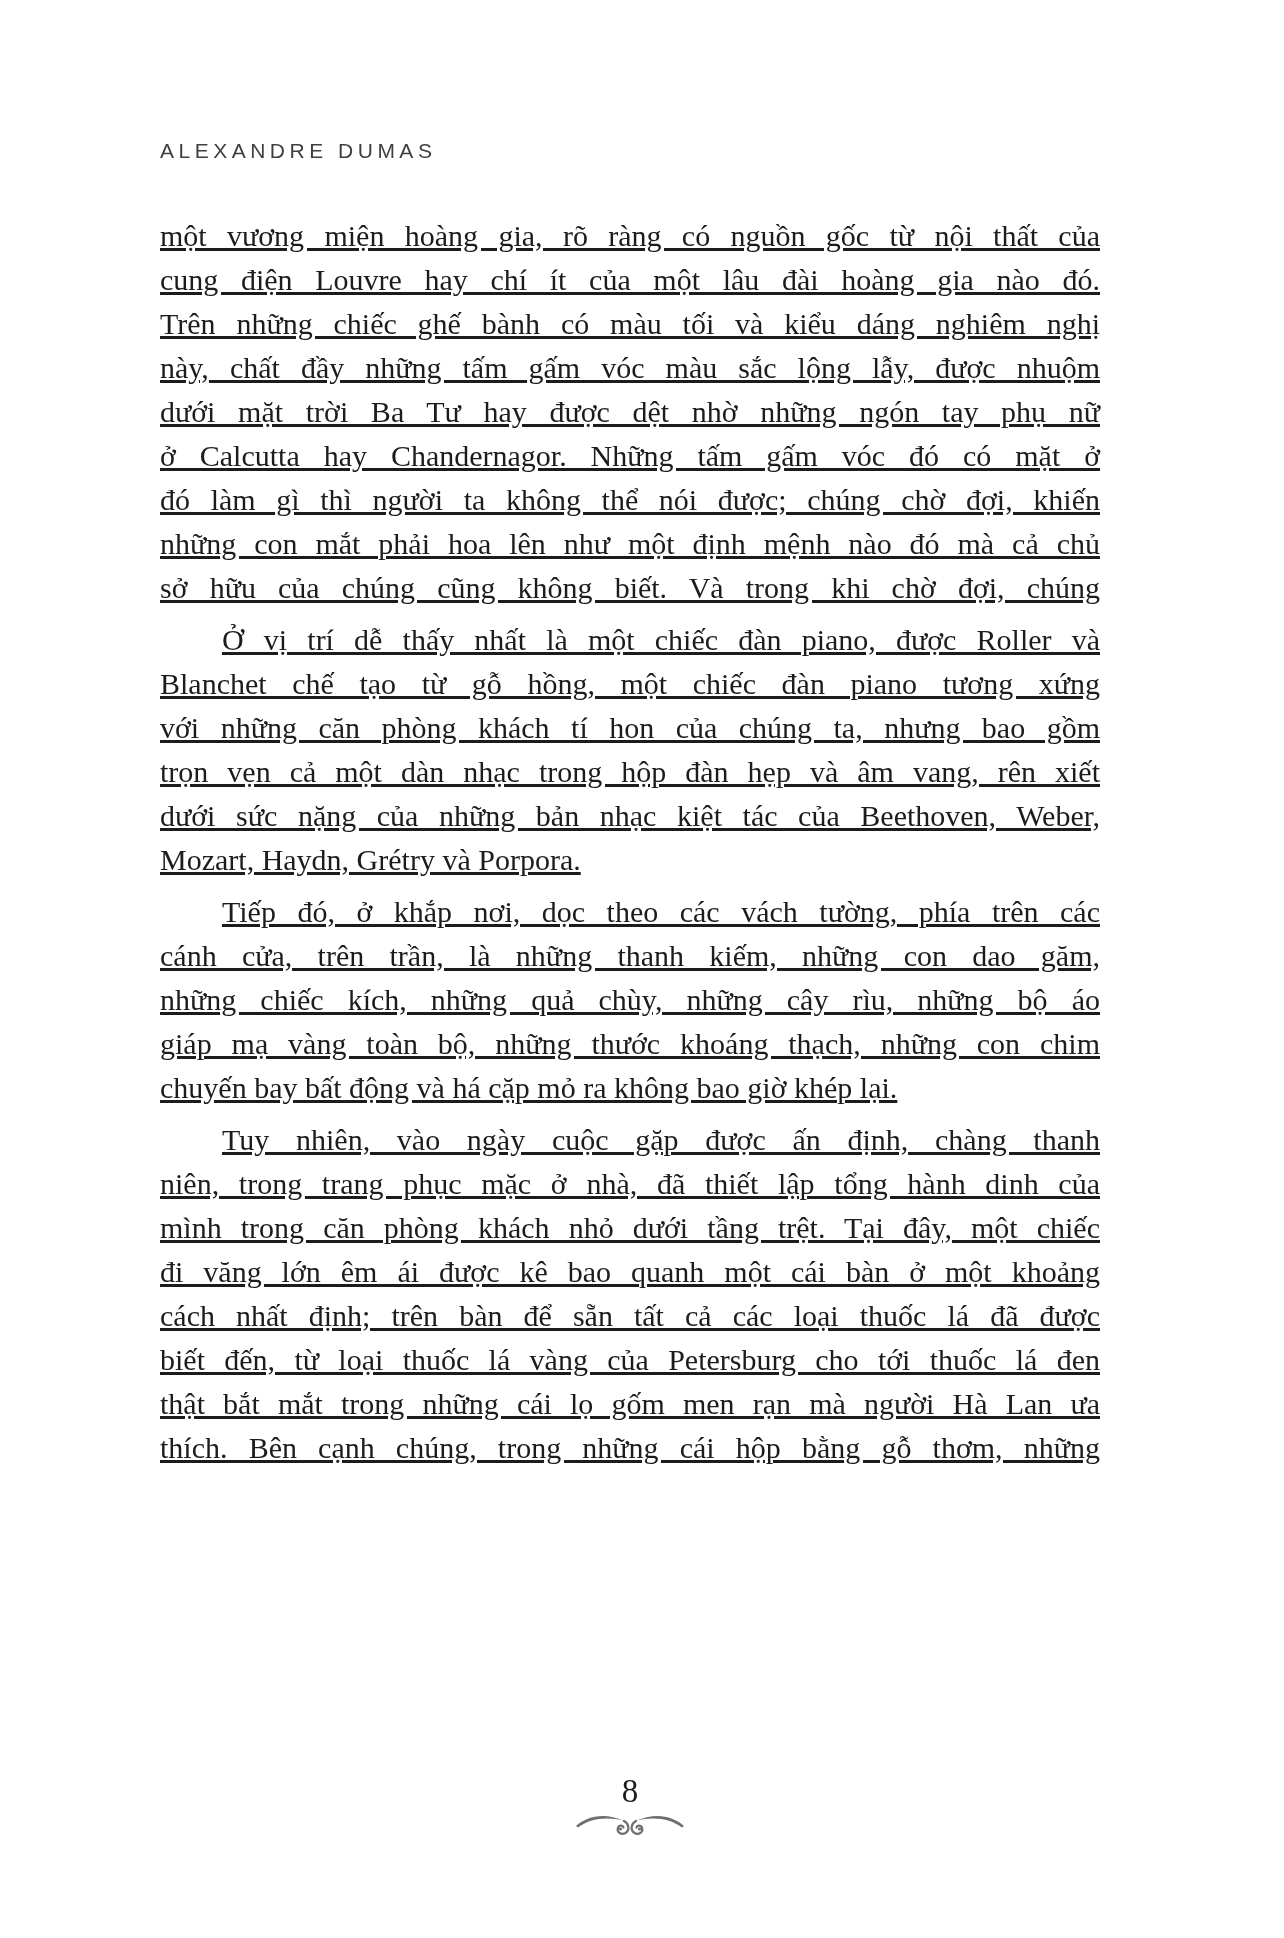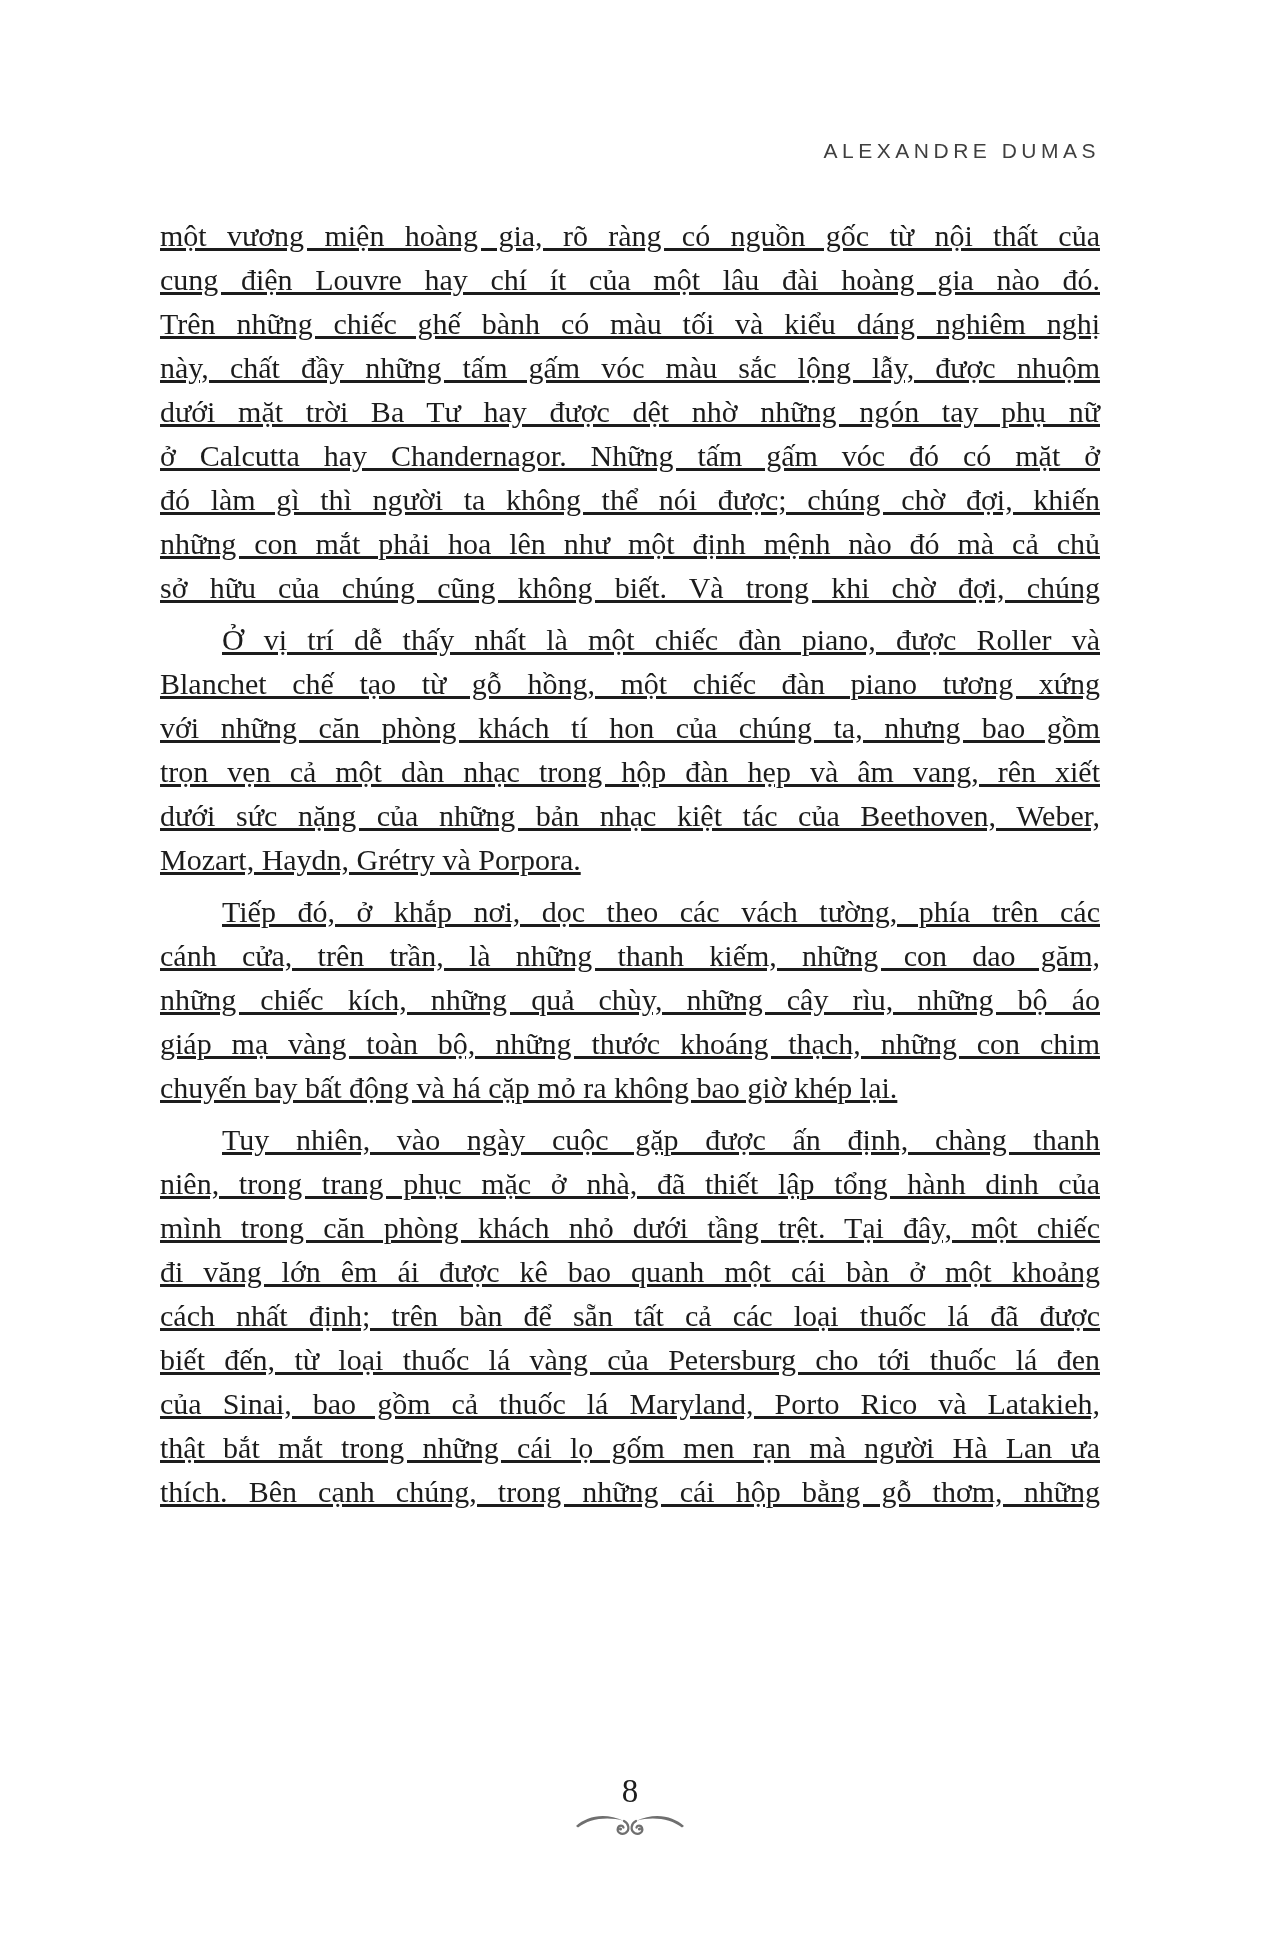--- a/index.html
+++ b/index.html
@@ -14,21 +14,21 @@
     background: #ffffff;
     overflow: hidden;
     font-family: "Liberation Serif", "DejaVu Serif", serif;
     color: #1c1c1c;
   }
   .running-head {
     position: absolute;
     top: 140px;
     left: 160px;
     width: 940px;
-    text-align: right;
+    text-align: left;
     font-family: "Liberation Sans", "DejaVu Sans", sans-serif;
     font-size: 21px;
     font-weight: 300;
     letter-spacing: 4.5px;
     color: #3f3f3f;
     line-height: 22px;
   }
   .body-text {
     position: absolute;
     top: 214px;
@@ -97,21 +97,20 @@
         <div class="line">giáp mạ vàng toàn bộ, những thước khoáng thạch, những con chim</div>
         <div class="line para-end">chuyến bay bất động và há cặp mỏ ra không bao giờ khép lại.</div>
       </div>
       <div class="paragraph">
         <div class="line indent">Tuy nhiên, vào ngày cuộc gặp được ấn định, chàng thanh</div>
         <div class="line">niên, trong trang phục mặc ở nhà, đã thiết lập tổng hành dinh của</div>
         <div class="line">mình trong căn phòng khách nhỏ dưới tầng trệt. Tại đây, một chiếc</div>
         <div class="line">đi văng lớn êm ái được kê bao quanh một cái bàn ở một khoảng</div>
         <div class="line">cách nhất định; trên bàn để sẵn tất cả các loại thuốc lá đã được</div>
         <div class="line">biết đến, từ loại thuốc lá vàng của Petersburg cho tới thuốc lá đen</div>
-        <div class="line">của Sinai, bao gồm cả thuốc lá Maryland, Porto Rico và Latakieh,</div>
         <div class="line">thật bắt mắt trong những cái lọ gốm men rạn mà người Hà Lan ưa</div>
         <div class="line">thích. Bên cạnh chúng, trong những cái hộp bằng gỗ thơm, những</div>
       </div>
     </div>
 
   <div class="page-footer">
     <div class="page-number">8</div>
     <svg class="flourish" width="112" height="28" viewBox="0 0 224 56" xmlns="http://www.w3.org/2000/svg">
       <g fill="#6f6f6f" stroke="none">
         <path d="M4 34 C26 14 62 6 100 24 C66 14 30 20 8 37 Z"></path>

